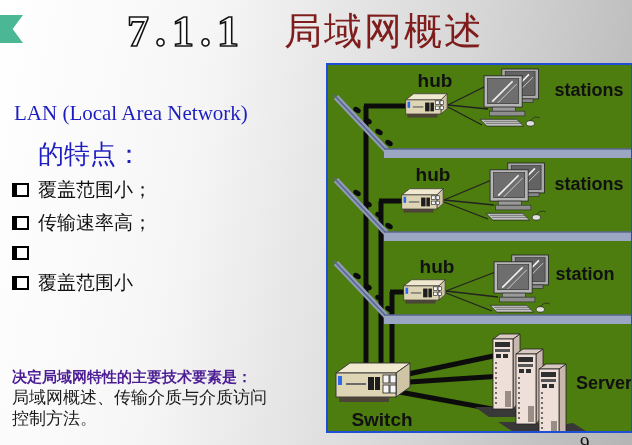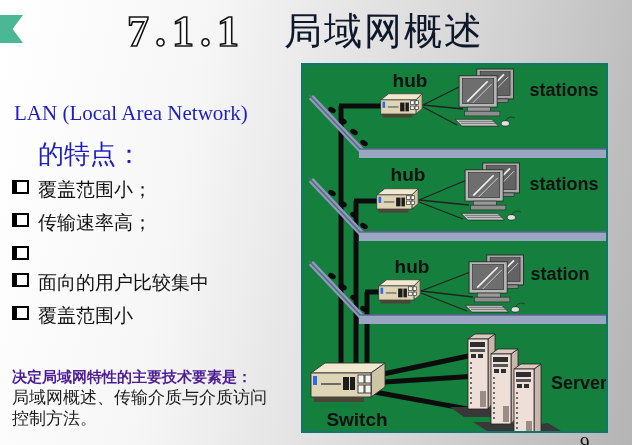--- a/index.html
+++ b/index.html
@@ -3,37 +3,37 @@
 <meta charset="utf-8">
 <style>
   html,body{margin:0;padding:0;}
   body{width:632px;height:445px;overflow:hidden;position:relative;
        font-family:"Liberation Serif", serif;
        background:linear-gradient(100deg,#ffffff 0%,#f6f6f6 30%,#d6d6d6 68%,#b4b4b4 100%);}
   .abs{position:absolute;}
   
   .title-wrap{left:58px;top:2px;width:474px;height:54px;display:flex;justify-content:center;
               align-items:flex-end;gap:18px;}
-  .title-cn{font-size:38px;color:#0f172a;letter-spacing:2px;line-height:50px;white-space:nowrap;}
+  .title-cn{font-size:38px;color:#7f1d1d;letter-spacing:2px;line-height:50px;white-space:nowrap;}
   
   .flag{left:0;top:15px;width:23px;height:28px;background:#4cb795;
         clip-path:polygon(0 0,100% 0,55% 50%,100% 100%,0 100%);}
   
   .lan1{left:14px;top:101px;font-family:Liberation Serif, serif;font-size:21px;color:#1e1ec0;white-space:nowrap;}
   .lan2{left:38px;top:137px;font-size:26px;color:#1e1ec0;white-space:nowrap;text-align:center;}
   .bullets{left:12px;top:180px;width:300px;}
-  .bullet-item{display:flex;margin-bottom:13px;font-size:19px;color:#111;
+  .bullet-item{display:flex;align-items:center;margin-bottom:13px;font-size:19px;color:#111;
                line-height:20px;white-space:nowrap;}
   .bullet-box{display:inline-block;width:10px;height:10px;border:2px solid #000;border-left-width:5px;
               margin-right:9px;flex:0 0 auto;background:#fff;}
   .note{left:12px;top:367px;width:262px;}
   .note-lead{display:block;font-size:15px;font-weight:bold;color:#4c1d95;line-height:20px;}
   .note-body{font-size:17px;color:#1c1c1c;line-height:21px;}
   
-  .panel{left:301px;top:63px;width:303px;height:366px;background:#15803d;border:2px solid #0f766e;}
+  .panel{left:326px;top:63px;width:303px;height:366px;background:#4d7c0f;border:2px solid #1d4ed8;}
   .pagenum{left:580px;top:433px;font-size:19px;color:#111;}
   svg text.lbl{font-family:"Liberation Sans",sans-serif;font-weight:bold;fill:#111;}
 </style>
 </head>
 <body>
 
 <div class="abs flag"></div>
 
 <div class="abs title-wrap">
   <svg width="160" height="54" viewBox="0 0 160 54">
@@ -49,24 +49,20 @@
   <div class="bullet-item">
     <span class="bullet-box"></span>
     <span>覆盖范围小；</span>
   </div>
   <div class="bullet-item">
     <span class="bullet-box"></span>
     <span>传输速率高；</span>
   </div>
   <div class="bullet-item">
     <span class="bullet-box"></span>
-  </div>
-  <div class="bullet-item">
-    <span class="bullet-box"></span>
-    <span>面向的用户比较集中</span>
   </div>
   <div class="bullet-item">
     <span class="bullet-box"></span>
     <span>覆盖范围小</span>
   </div>
 </div>
 
 <div class="abs note">
   <span class="note-lead">决定局域网特性的主要技术要素是：</span>
   <span class="note-body">局域网概述、传输介质与介质访问控制方法。</span>

